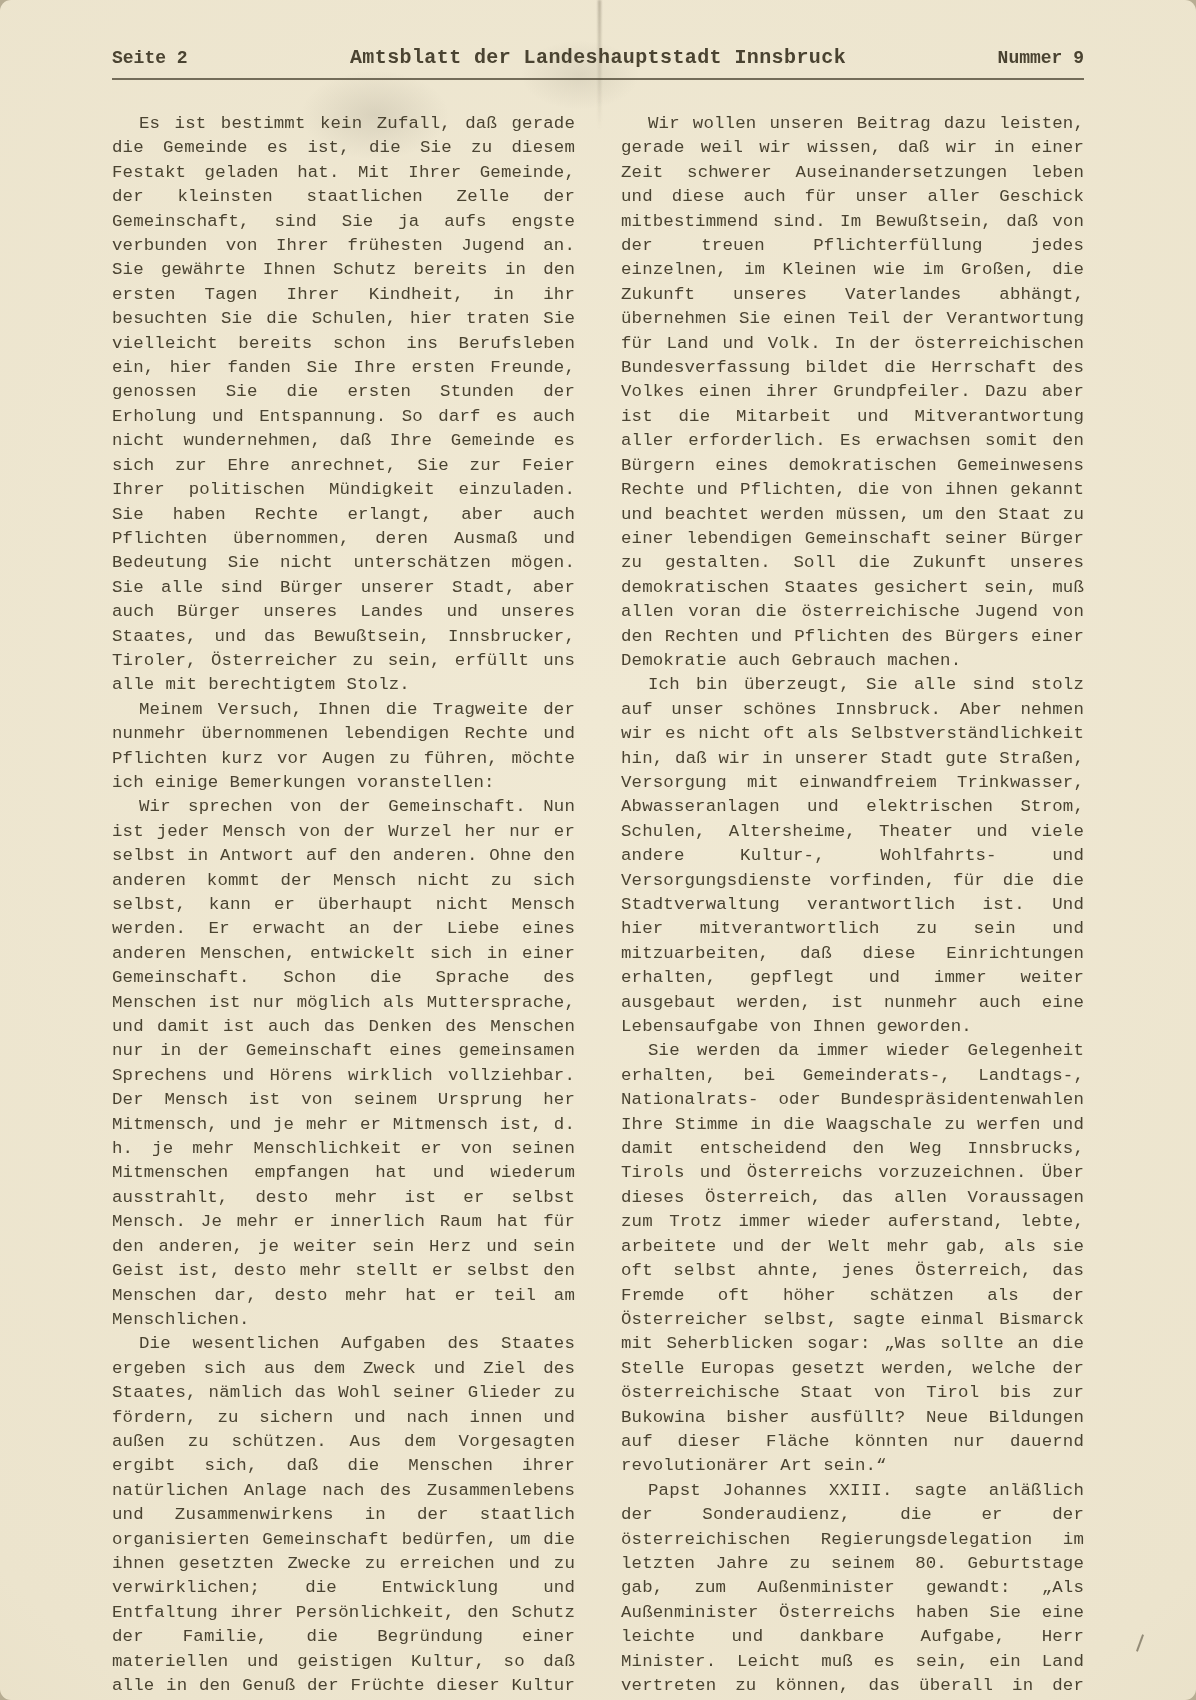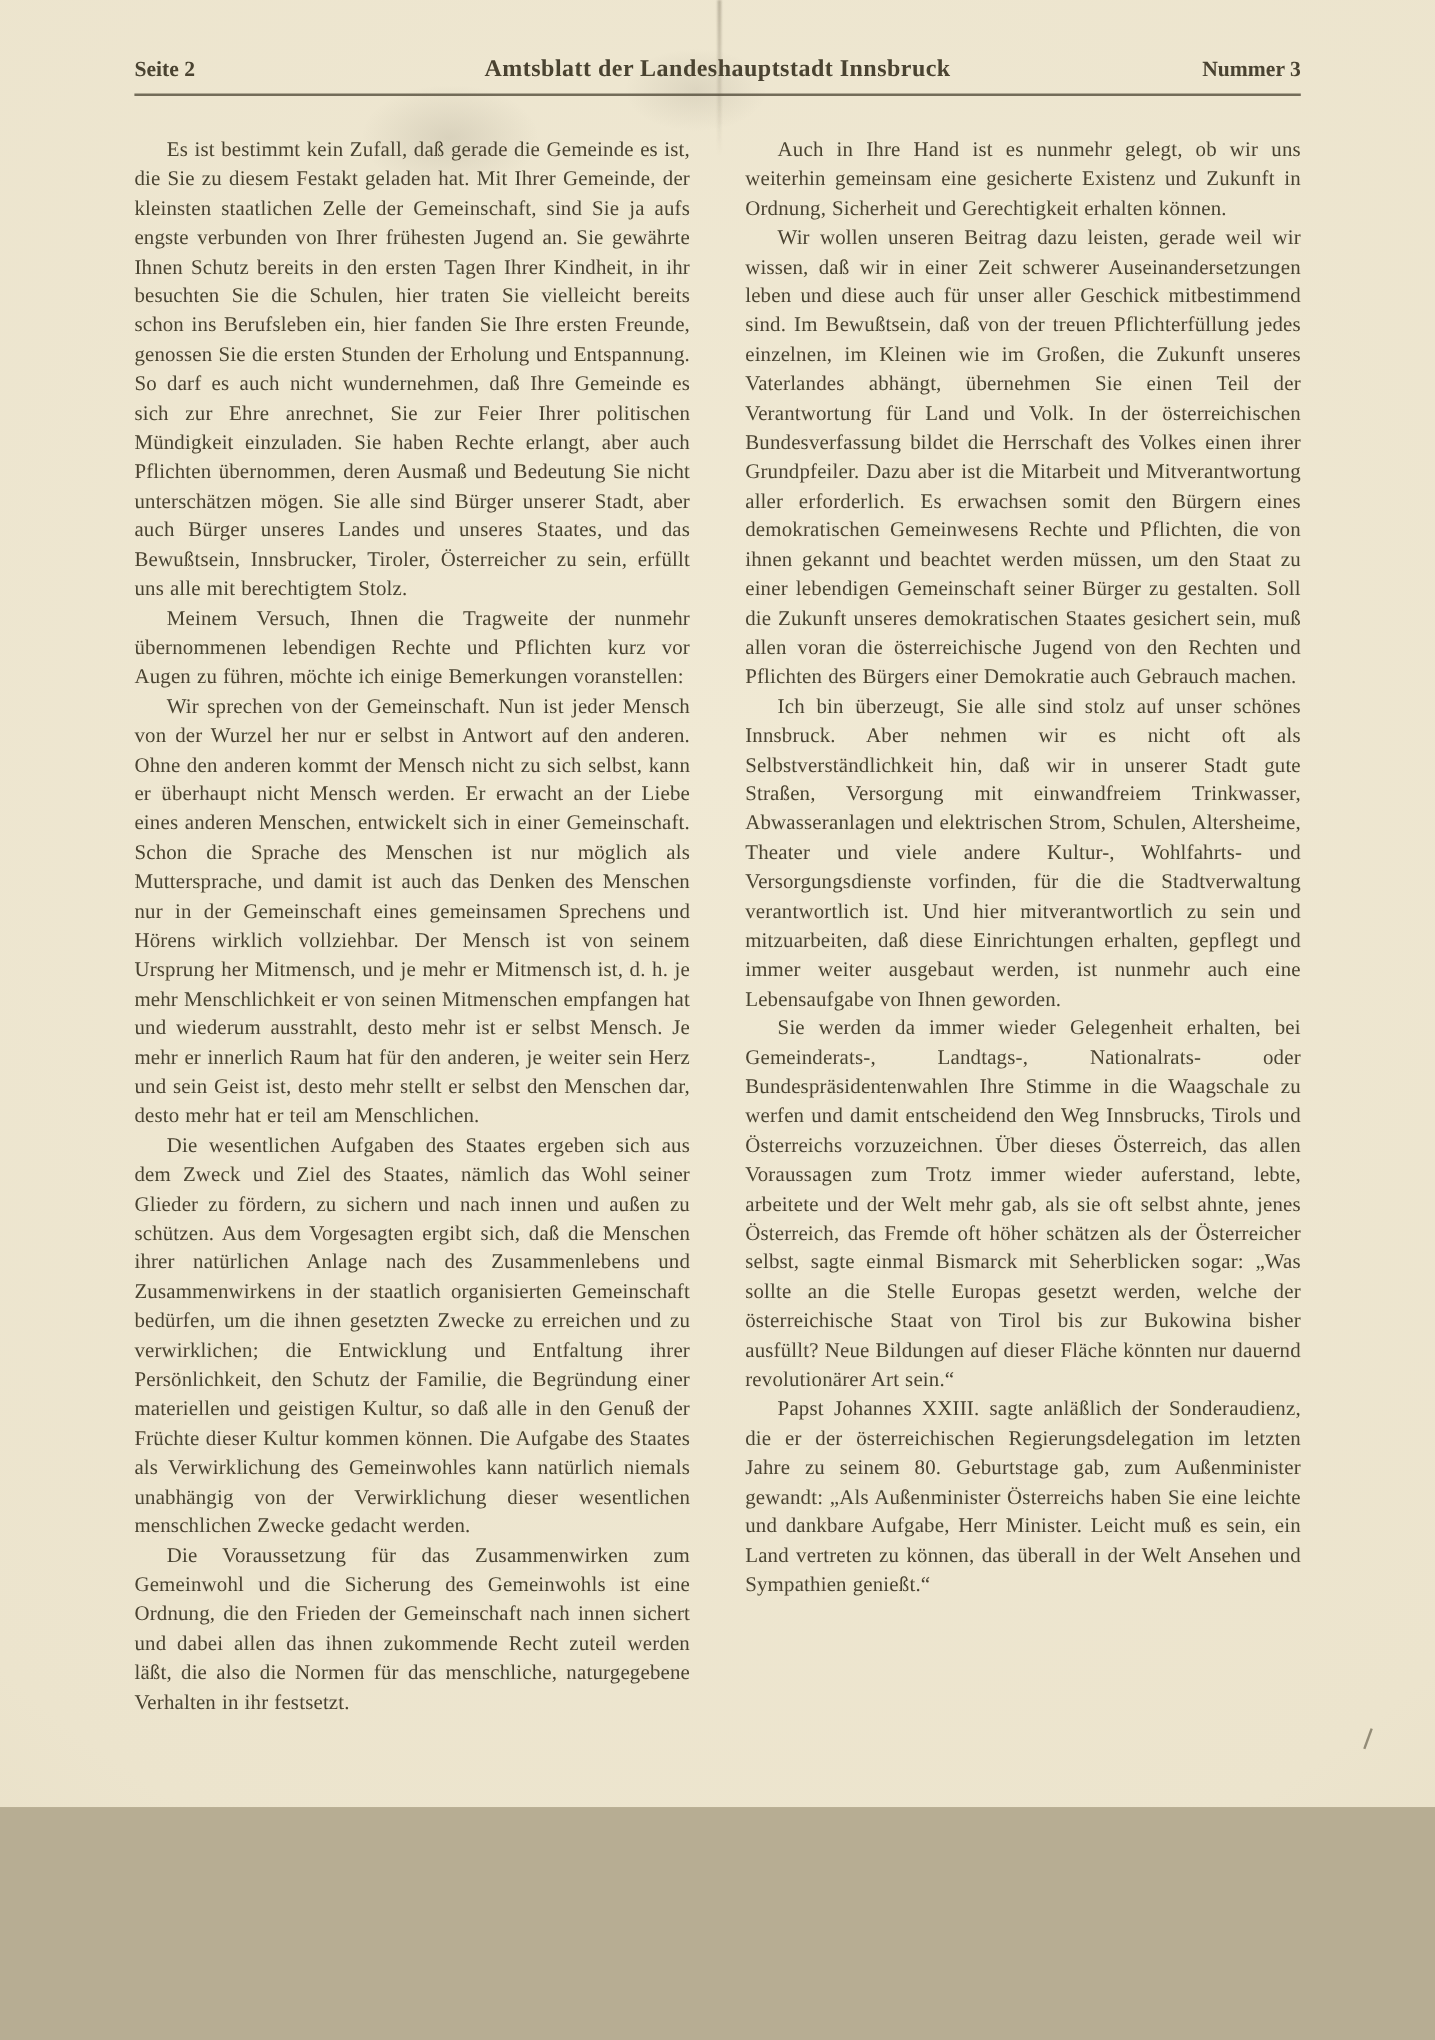--- a/index.html
+++ b/index.html
@@ -3,27 +3,28 @@
 <meta charset="utf-8">
 <style>
   html, body {
     margin: 0;
     padding: 0;
     background: #b7ad93;
   }
   .page {
     position: relative;
     width: 1196px;
-    height: 1506px;
+    height: 1700px;
     margin: 0 auto;
     background:
       radial-gradient(ellipse 140% 120% at 50% 42%, #f0e9d4 0%, #ece4cd 55%, #e0d6ba 88%, #d4c8a8 100%);
-    font-family: Liberation Serif, serif;
+    font-family: Liberation Mono, monospace;
     color: #4a4331;
     overflow: hidden;
+    border-radius: 11px;
   }
   
   .fold-line {
     position: absolute;
     left: 598px; top: 0;
     width: 3px; height: 130px;
     background: linear-gradient(to bottom, rgba(90,80,60,0.35), rgba(90,80,60,0));
     filter: blur(1px);
   }
   .stain-1 {
@@ -106,35 +107,34 @@
 <div class="page">
 
   <div class="fold-line"></div>
   <div class="stain-1"></div>
   <div class="stain-2"></div>
   <div class="corner-mark"></div>
 
   <header class="masthead">
     <span class="page-num">Seite 2</span>
     <h1 class="title">Amtsblatt der Landeshauptstadt Innsbruck</h1>
-    <span class="issue-num">Nummer 3</span>
+    <span class="issue-num">Nummer 9</span>
   </header>
 
   <div class="rule"></div>
 
   <main class="columns">
     <section class="col">
         <p>Es ist bestimmt kein Zufall, daß gerade die Gemeinde es ist, die Sie zu diesem Festakt geladen hat. Mit Ihrer Gemeinde, der kleinsten staatlichen Zelle der Gemeinschaft, sind Sie ja aufs engste verbunden von Ihrer frühesten Jugend an. Sie gewährte Ihnen Schutz bereits in den ersten Tagen Ihrer Kindheit, in ihr besuchten Sie die Schulen, hier traten Sie vielleicht bereits schon ins Berufsleben ein, hier fanden Sie Ihre ersten Freunde, genossen Sie die ersten Stunden der Erholung und Entspannung. So darf es auch nicht wundernehmen, daß Ihre Gemeinde es sich zur Ehre anrechnet, Sie zur Feier Ihrer politischen Mündigkeit einzuladen. Sie haben Rechte erlangt, aber auch Pflichten übernommen, deren Ausmaß und Bedeutung Sie nicht unterschätzen mögen. Sie alle sind Bürger unserer Stadt, aber auch Bürger unseres Landes und unseres Staates, und das Bewußtsein, Innsbrucker, Tiroler, Österreicher zu sein, erfüllt uns alle mit berechtigtem Stolz.</p>
         <p>Meinem Versuch, Ihnen die Tragweite der nunmehr übernommenen lebendigen Rechte und Pflichten kurz vor Augen zu führen, möchte ich einige Bemerkungen voranstellen:</p>
         <p>Wir sprechen von der Gemeinschaft. Nun ist jeder Mensch von der Wurzel her nur er selbst in Antwort auf den anderen. Ohne den anderen kommt der Mensch nicht zu sich selbst, kann er überhaupt nicht Mensch werden. Er erwacht an der Liebe eines anderen Menschen, entwickelt sich in einer Gemeinschaft. Schon die Sprache des Menschen ist nur möglich als Muttersprache, und damit ist auch das Denken des Menschen nur in der Gemeinschaft eines gemeinsamen Sprechens und Hörens wirklich vollziehbar. Der Mensch ist von seinem Ursprung her Mitmensch, und je mehr er Mitmensch ist, d. h. je mehr Menschlichkeit er von seinen Mitmenschen empfangen hat und wiederum ausstrahlt, desto mehr ist er selbst Mensch. Je mehr er innerlich Raum hat für den anderen, je weiter sein Herz und sein Geist ist, desto mehr stellt er selbst den Menschen dar, desto mehr hat er teil am Menschlichen.</p>
         <p>Die wesentlichen Aufgaben des Staates ergeben sich aus dem Zweck und Ziel des Staates, nämlich das Wohl seiner Glieder zu fördern, zu sichern und nach innen und außen zu schützen. Aus dem Vorgesagten ergibt sich, daß die Menschen ihrer natürlichen Anlage nach des Zusammenlebens und Zusammenwirkens in der staatlich organisierten Gemeinschaft bedürfen, um die ihnen gesetzten Zwecke zu erreichen und zu verwirklichen; die Entwicklung und Entfaltung ihrer Persönlichkeit, den Schutz der Familie, die Begründung einer materiellen und geistigen Kultur, so daß alle in den Genuß der Früchte dieser Kultur kommen können. Die Aufgabe des Staates als Verwirklichung des Gemeinwohles kann natürlich niemals unabhängig von der Verwirklichung dieser wesentlichen menschlichen Zwecke gedacht werden.</p>
         <p>Die Voraussetzung für das Zusammenwirken zum Gemeinwohl und die Sicherung des Gemeinwohls ist eine Ordnung, die den Frieden der Gemeinschaft nach innen sichert und dabei allen das ihnen zukommende Recht zuteil werden läßt, die also die Normen für das menschliche, naturgegebene Verhalten in ihr festsetzt.</p>
       </section>
     <section class="col">
-        <p>Auch in Ihre Hand ist es nunmehr gelegt, ob wir uns weiterhin gemeinsam eine gesicherte Existenz und Zukunft in Ordnung, Sicherheit und Gerechtigkeit erhalten können.</p>
         <p>Wir wollen unseren Beitrag dazu leisten, gerade weil wir wissen, daß wir in einer Zeit schwerer Auseinandersetzungen leben und diese auch für unser aller Geschick mitbestimmend sind. Im Bewußtsein, daß von der treuen Pflichterfüllung jedes einzelnen, im Kleinen wie im Großen, die Zukunft unseres Vaterlandes abhängt, übernehmen Sie einen Teil der Verantwortung für Land und Volk. In der österreichischen Bundesverfassung bildet die Herrschaft des Volkes einen ihrer Grundpfeiler. Dazu aber ist die Mitarbeit und Mitverantwortung aller erforderlich. Es erwachsen somit den Bürgern eines demokratischen Gemeinwesens Rechte und Pflichten, die von ihnen gekannt und beachtet werden müssen, um den Staat zu einer lebendigen Gemeinschaft seiner Bürger zu gestalten. Soll die Zukunft unseres demokratischen Staates gesichert sein, muß allen voran die österreichische Jugend von den Rechten und Pflichten des Bürgers einer Demokratie auch Gebrauch machen.</p>
         <p>Ich bin überzeugt, Sie alle sind stolz auf unser schönes Innsbruck. Aber nehmen wir es nicht oft als Selbstverständlichkeit hin, daß wir in unserer Stadt gute Straßen, Versorgung mit einwandfreiem Trinkwasser, Abwasseranlagen und elektrischen Strom, Schulen, Altersheime, Theater und viele andere Kultur-, Wohlfahrts- und Versorgungsdienste vorfinden, für die die Stadtverwaltung verantwortlich ist. Und hier mitverantwortlich zu sein und mitzuarbeiten, daß diese Einrichtungen erhalten, gepflegt und immer weiter ausgebaut werden, ist nunmehr auch eine Lebensaufgabe von Ihnen geworden.</p>
         <p>Sie werden da immer wieder Gelegenheit erhalten, bei Gemeinderats-, Landtags-, Nationalrats- oder Bundespräsidentenwahlen Ihre Stimme in die Waagschale zu werfen und damit entscheidend den Weg Innsbrucks, Tirols und Österreichs vorzuzeichnen. Über dieses Österreich, das allen Voraussagen zum Trotz immer wieder auferstand, lebte, arbeitete und der Welt mehr gab, als sie oft selbst ahnte, jenes Österreich, das Fremde oft höher schätzen als der Österreicher selbst, sagte einmal Bismarck mit Seherblicken sogar: „Was sollte an die Stelle Europas gesetzt werden, welche der österreichische Staat von Tirol bis zur Bukowina bisher ausfüllt? Neue Bildungen auf dieser Fläche könnten nur dauernd revolutionärer Art sein.“</p>
         <p>Papst Johannes XXIII. sagte anläßlich der Sonderaudienz, die er der österreichischen Regierungsdelegation im letzten Jahre zu seinem 80. Geburtstage gab, zum Außenminister gewandt: „Als Außenminister Österreichs haben Sie eine leichte und dankbare Aufgabe, Herr Minister. Leicht muß es sein, ein Land vertreten zu können, das überall in der Welt Ansehen und Sympathien genießt.“</p>
       </section>
   </main>
 
 </div>
 
 </body></html>

